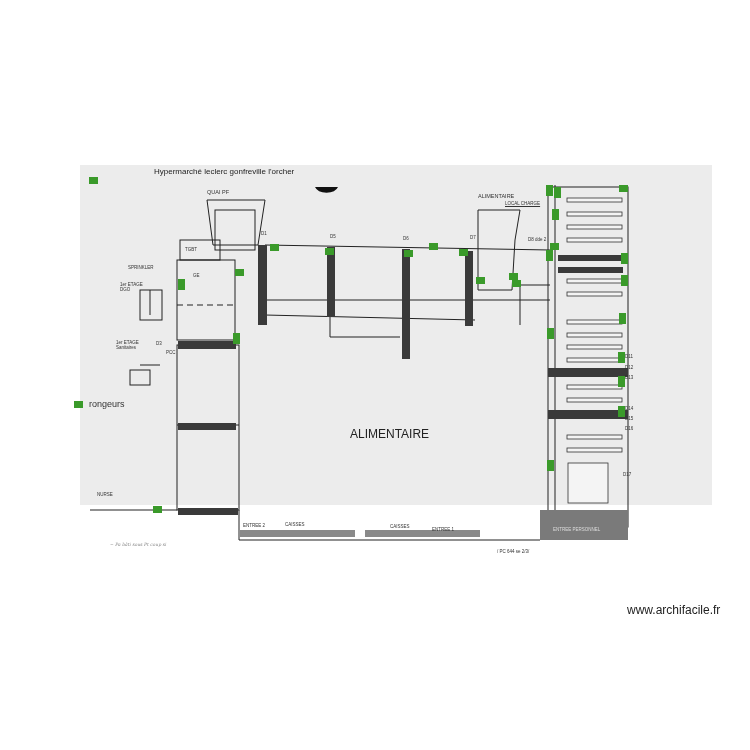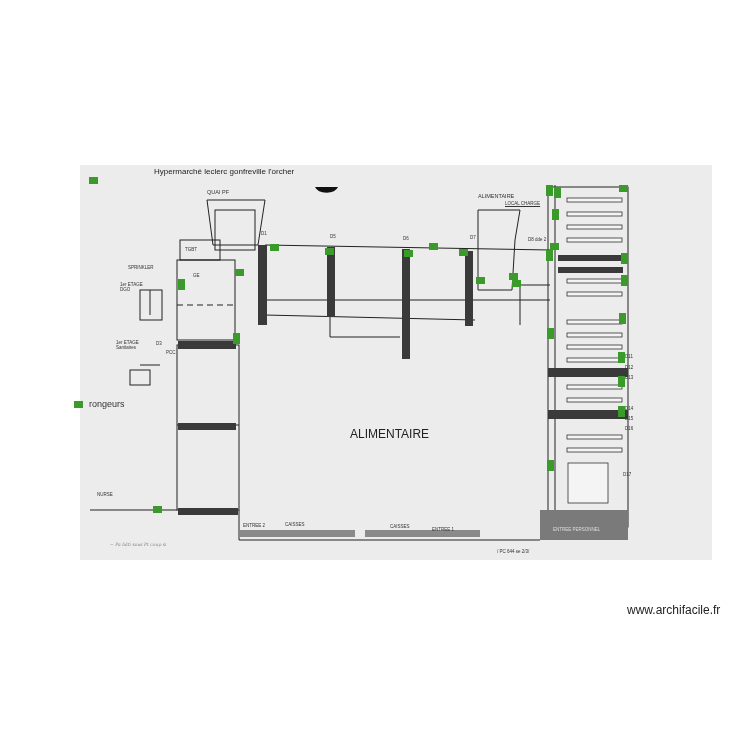--- a/index.html
+++ b/index.html
@@ -1,17 +1,17 @@
 <!DOCTYPE html>
 <html><head>
 <meta charset="utf-8">
 <style>
   html, body { margin:0; padding:0; background:#ffffff; }
   body { width:750px; height:750px; position:relative; overflow:hidden; font-family:"Liberation Sans", sans-serif; }
-  .scan { position:absolute; left:80px; top:165px; width:632px; height:395px; background:#ececec; }
+  .scan { position:absolute; left:80px; top:165px; width:632px; height:340px; background:#ececec; }
   .plan-svg { position:absolute; left:0; top:0; }
   .lbl { position:absolute; font-family:"Liberation Sans", sans-serif; color:#222; white-space:nowrap; }
   .tiny { font-size:4.5px; color:#333; }
   .small { font-size:5.5px; color:#333; }
   .marker { position:absolute; background:#3a9a2a; width:9px; height:7px; }
   .marker.v { width:7px; height:11px; }
   .legend { position:absolute; left:38px; top:399px; display:flex; align-items:center; gap:6px;padding-left:36px; }
   .legend-swatch { width:9px; height:7px; background:#3a9a2a; }
   .legend-label { font-size:9px; color:#333; }
   .watermark { position:absolute; left:627px; top:603px; font-size:12px; color:#222; }

